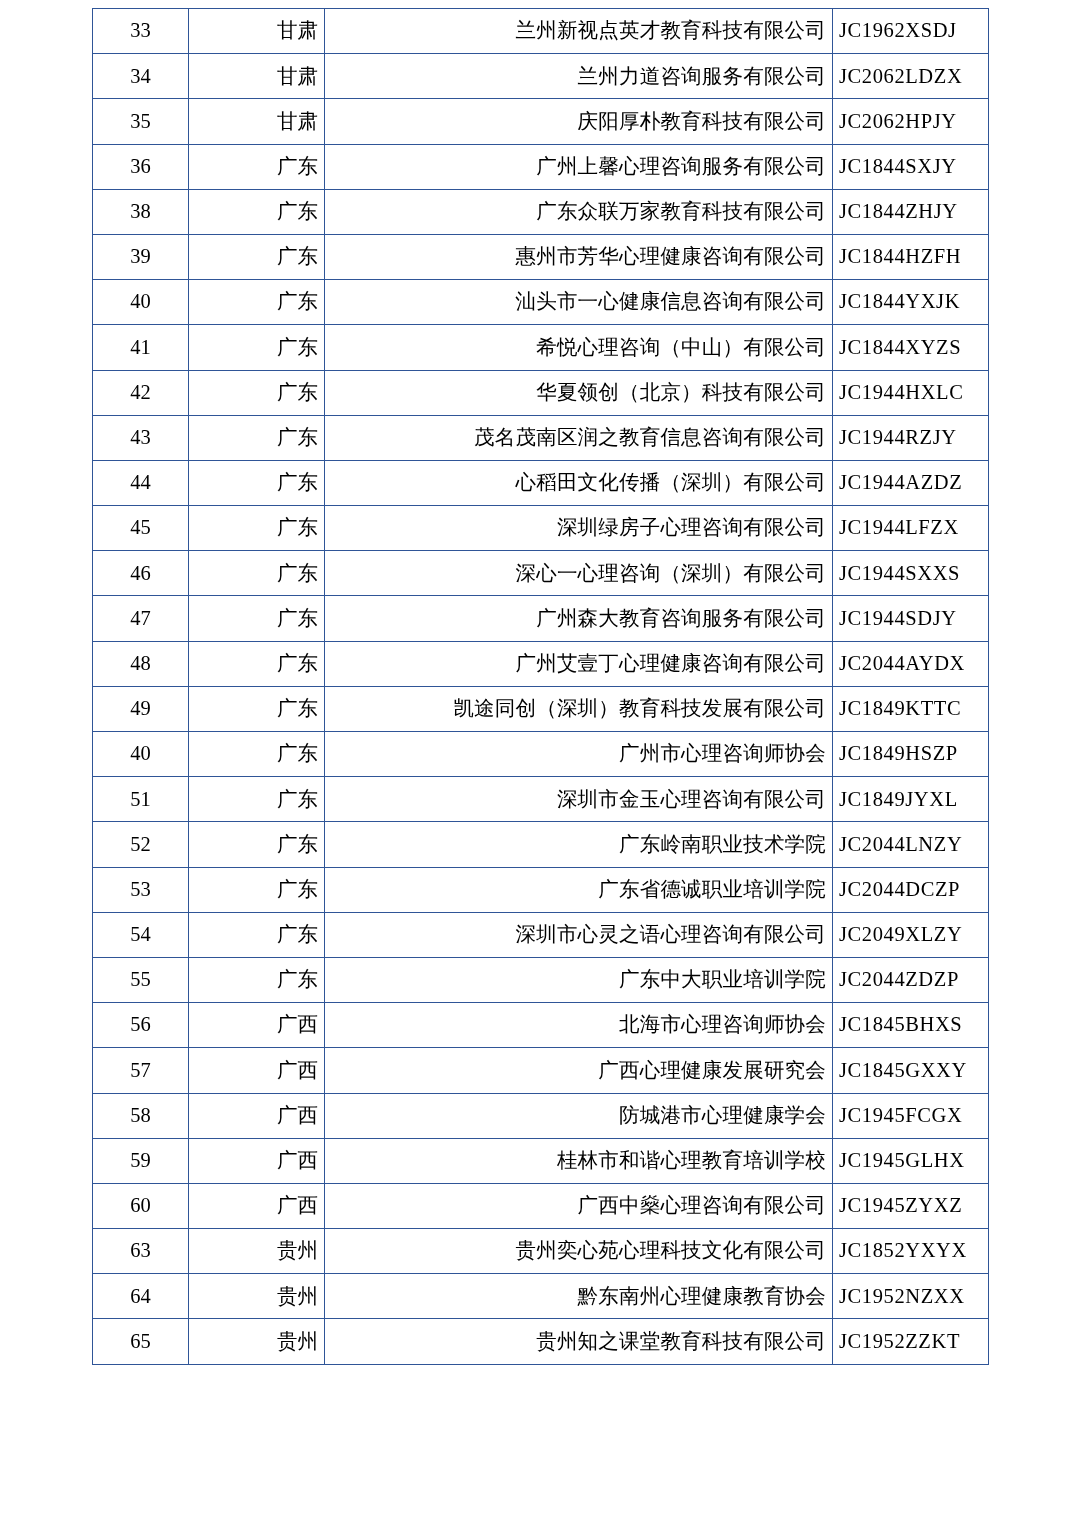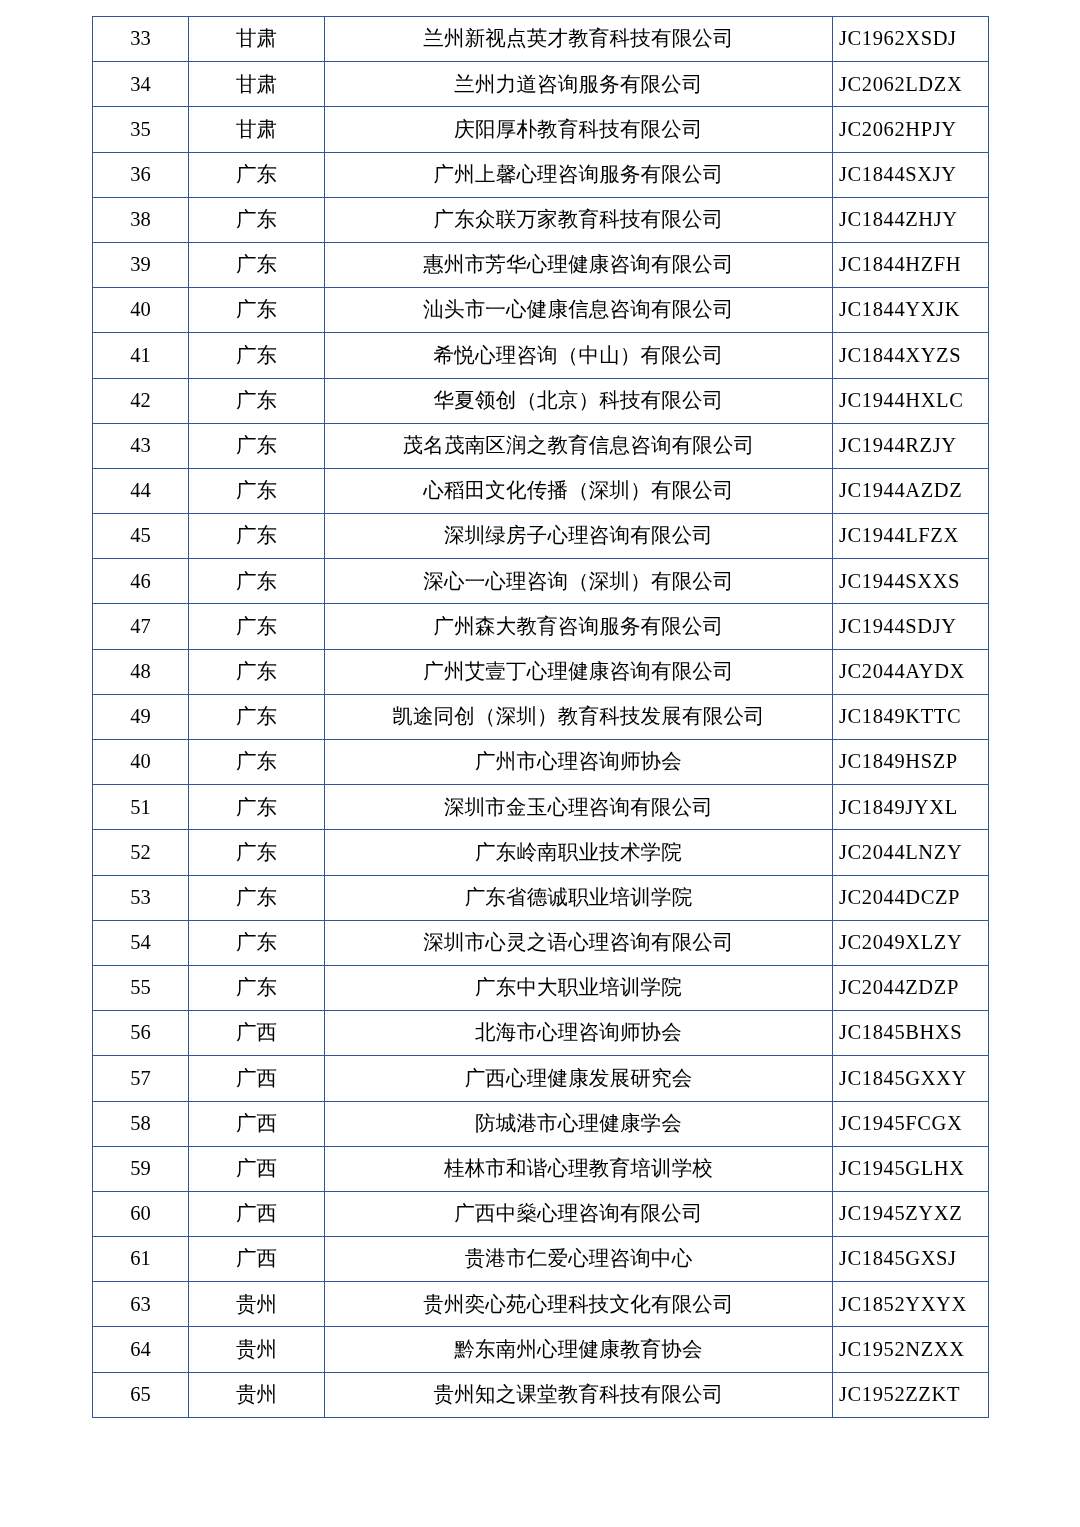--- a/index.html
+++ b/index.html
@@ -11,21 +11,21 @@
     width: 1080px;
     height: 1527px;
     font-family: "Liberation Serif", serif;
     color: #000000;
   }
   .page {
     position: relative;
     width: 1080px;
     height: 1527px;
     box-sizing: border-box;
-    padding: 16px 92px 0 92px;
+    padding: 8px 92px 0 92px;
   }
   table.reg-table {
     width: 896px;
     border-collapse: collapse;
     table-layout: fixed;
   }
   table.reg-table col.c-index { width: 96px; }
   table.reg-table col.c-region { width: 136px; }
   table.reg-table col.c-name { width: 508px; }
   table.reg-table col.c-code { width: 156px; }
@@ -38,26 +38,26 @@
     font-size: 20.5px;
     line-height: 1.15;
     white-space: nowrap;
     overflow: hidden;
   }
   td.cell-index {
     text-align: center;
     font-family: "Liberation Serif", serif;
   }
   td.cell-region {
-    text-align: center;
+    text-align: right;
     font-family: "DejaVu Serif", serif;
     font-size: 19.5px;
   }
   td.cell-name {
-    text-align: center;
+    text-align: right;
     padding-left: 18px;
     font-family: "DejaVu Serif", serif;
     font-size: 19.5px;
     letter-spacing: 0.2px;
   }
   td.cell-code {
     text-align: left;
     font-family: "Liberation Serif", serif;
     font-size: 21px;
     letter-spacing: 0.6px;
@@ -231,26 +231,20 @@
           <td class="cell-name">桂林市和谐心理教育培训学校</td>
           <td class="cell-code">JC1945GLHX</td>
         </tr>
         <tr>
           <td class="cell-index">60</td>
           <td class="cell-region">广西</td>
           <td class="cell-name">广西中燊心理咨询有限公司</td>
           <td class="cell-code">JC1945ZYXZ</td>
         </tr>
         <tr>
-          <td class="cell-index">61</td>
-          <td class="cell-region">广西</td>
-          <td class="cell-name">贵港市仁爱心理咨询中心</td>
-          <td class="cell-code">JC1845GXSJ</td>
-        </tr>
-        <tr>
           <td class="cell-index">63</td>
           <td class="cell-region">贵州</td>
           <td class="cell-name">贵州奕心苑心理科技文化有限公司</td>
           <td class="cell-code">JC1852YXYX</td>
         </tr>
         <tr>
           <td class="cell-index">64</td>
           <td class="cell-region">贵州</td>
           <td class="cell-name">黔东南州心理健康教育协会</td>
           <td class="cell-code">JC1952NZXX</td>

